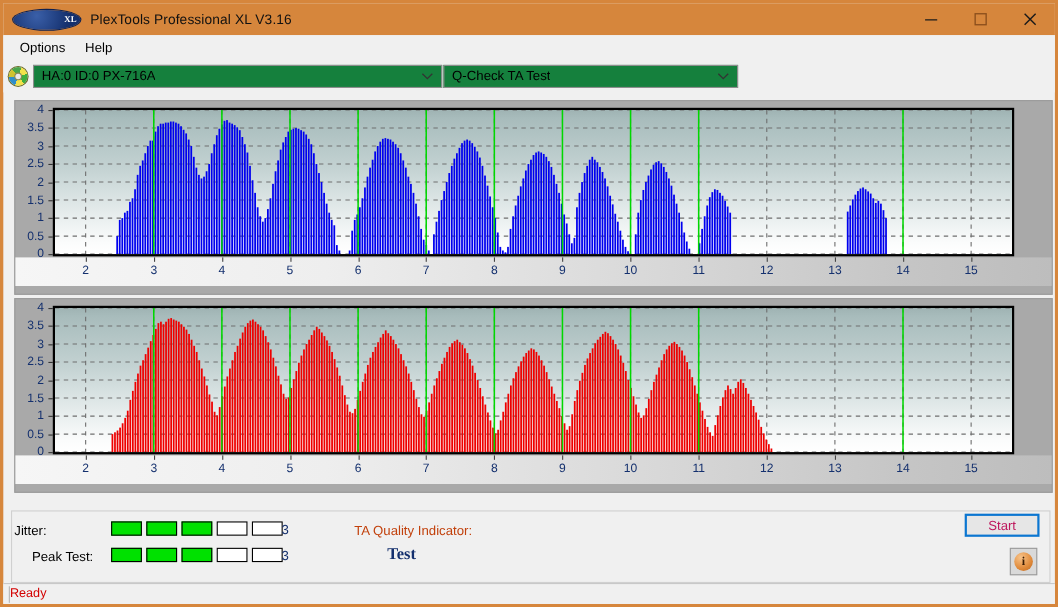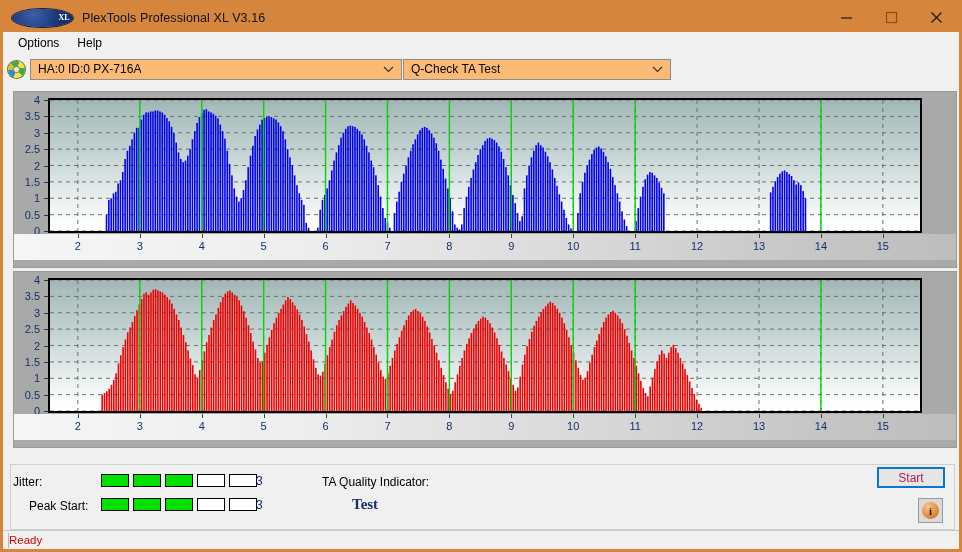--- a/index.html
+++ b/index.html
@@ -49,21 +49,21 @@
                      #f2e24a 120deg 180deg,#2f8ec9 180deg 245deg,
                      #cfc32f 245deg 300deg,#4aa64a 300deg 360deg);
     box-shadow:0 0 0 1px #6b6b2a;position:relative;
   }
   .disc-icon::after{
     content:"";position:absolute;left:50%;top:50%;width:5px;height:5px;
     margin:-2.5px 0 0 -2.5px;border-radius:50%;background:#e9e9e9;
     box-shadow:0 0 0 1px #8a8a55;
   }
   .combo{
-    height:21px;background:#fdba74;border:1px solid #8d8d8d;
+    height:21px;background:#15803d;border:1px solid #8d8d8d;
     display:flex;align-items:center;box-sizing:border-box;
     font-size:12px;color:#000;position:relative;text-align:right;
   }
   .combo .ctext{padding-left:7px;white-space:nowrap;overflow:hidden;}
   .combo .carrow{margin-left:auto;margin-right:7px;display:flex;align-items:center;}
   #combo-drive{width:372px;margin-left:1px;}
   #combo-func{width:280px;margin-left:13px;}
   #combo-test{width:268px;margin-left:1px;}
   
   .chart-outer{
@@ -93,21 +93,21 @@
   
   .botpanel{
     position:absolute;left:7px;top:461px;width:945px;height:66px;
     background:#f0f0f0;border:1px solid #d0d0d0;box-sizing:border-box;
   }
   .lbl{position:absolute;font-size:12px;color:#000;}
   .meter{position:absolute;display:flex;gap:4px;}
   .seg{width:28px;height:13px;border:1px solid #000;background:#fff;box-sizing:border-box;}
   .seg.on{background:#00e100;}
   .metval{position:absolute;font-size:12px;color:#14306e;}
-  .tqi-label{position:absolute;font-size:12px;color:#000000;}
+  .tqi-label{position:absolute;font-size:12px;color:#c2410c;}
   .tqi-value{position:absolute;font-size:15px;font-weight:bold;color:#14306e;
     font-family:"Liberation Serif",serif;}
   .start-btn{
     position:absolute;left:874px;top:464px;width:68px;height:21px;
     background:#e6e6e6;border:2px solid #0b76d1;box-sizing:border-box;
     font-size:12px;color:#be185d;display:flex;align-items:center;justify-content:center;
   }
   .info-btn{
     position:absolute;left:915px;top:495px;width:25px;height:25px;
     background:#d9d9d9;border:1px solid #9a9a9a;box-sizing:border-box;
@@ -870,21 +870,21 @@
     <div class="lbl" style="left:2px;top:10px;">Jitter:</div>
     <div class="meter" id="meter-jitter" style="left:90px;top:9px;">
         <div class="seg on"></div>
         <div class="seg on"></div>
         <div class="seg on"></div>
         <div class="seg"></div>
         <div class="seg"></div>
       </div>
     <div class="metval" style="left:245px;top:9px;">3</div>
 
-    <div class="lbl" style="left:18px;top:34px;">Peak Start:</div>
+    <div class="lbl" style="left:18px;top:34px;">Peak Test:</div>
     <div class="meter" id="meter-peak" style="left:90px;top:33px;">
         <div class="seg on"></div>
         <div class="seg on"></div>
         <div class="seg on"></div>
         <div class="seg"></div>
         <div class="seg"></div>
       </div>
     <div class="metval" style="left:245px;top:33px;">3</div>
 
     <div class="tqi-label" style="left:311px;top:10px;">TA Quality Indicator:</div>

